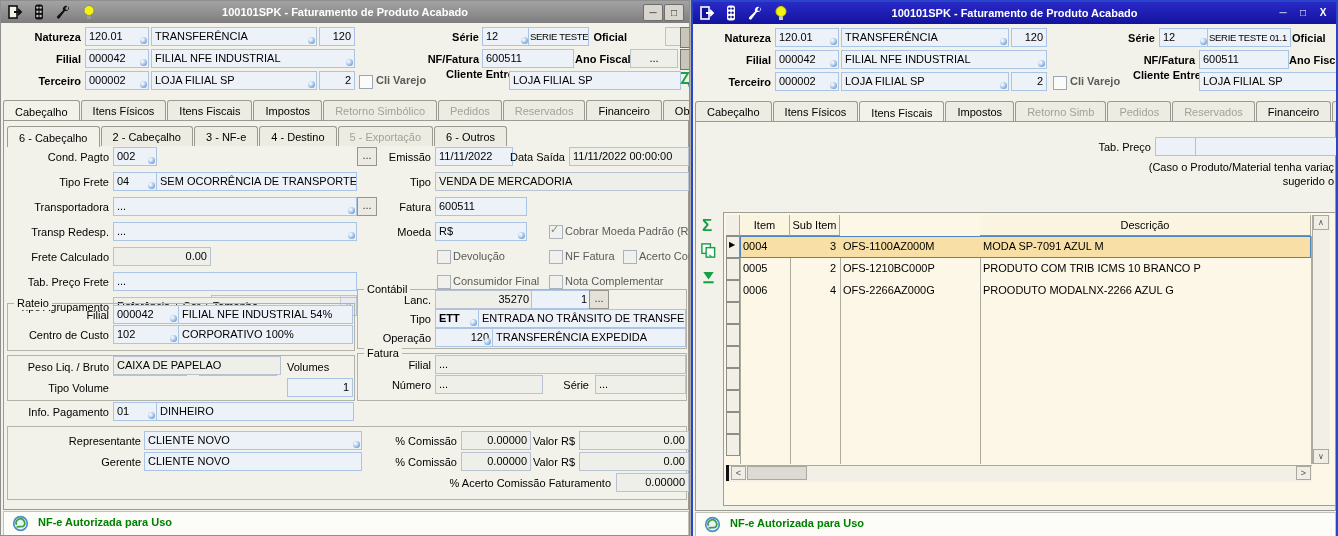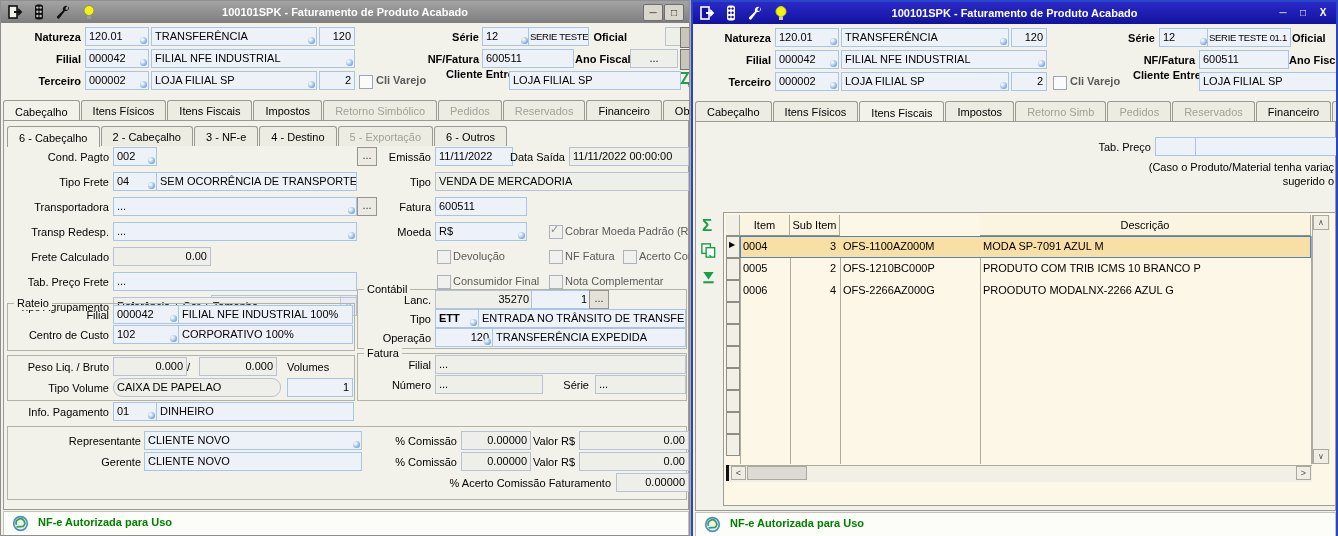--- a/index.html
+++ b/index.html
@@ -192,21 +192,21 @@
   <span class="fld" style="left:477px;top:308px;width:200px;">ENTRADA NO TRÂNSITO DE TRANSFE</span>
   <span class="lb" style="left:368px;top:328px;width:62px;">Operação</span>
   <span class="fld num lk" style="left:434px;top:327px;width:50px;">120</span>
   <span class="fld" style="left:491px;top:327px;width:186px;">TRANSFERÊNCIA EXPEDIDA</span>
 
   <div class="gb" style="left:6px;top:302px;width:346px;height:46px;">
     <span class="gb-cap">Rateio</span>
   </div>
   <span class="lb" style="left:40px;top:305px;width:68px;">Filial</span>
   <span class="fld lk" style="left:112px;top:304px;width:58px;">000042</span>
-  <span class="fld" style="left:177px;top:304px;width:167px;">FILIAL NFE INDUSTRIAL 100%</span>
+  <span class="fld" style="left:177px;top:304px;width:167px;">FILIAL NFE INDUSTRIAL 54%</span>
   <span class="lb" style="left:8px;top:325px;width:100px;">Centro de Custo</span>
   <span class="fld lk" style="left:112px;top:324px;width:58px;">102</span>
   <span class="fld" style="left:177px;top:324px;width:167px;">CORPORATIVO 100%</span>
 
   <div class="gb" style="left:356px;top:352px;width:328px;height:46px;">
     <span class="gb-cap">Fatura</span>
   </div>
   <span class="lb" style="left:380px;top:355px;width:50px;">Filial</span>
   <span class="fld ro" style="left:434px;top:354px;width:243px;">...</span>
   <span class="lb" style="left:368px;top:375px;width:62px;">Número</span>
@@ -214,21 +214,21 @@
   <span class="lb" style="left:548px;top:375px;width:40px;">Série</span>
   <span class="fld ro" style="left:594px;top:374px;width:83px;">...</span>
 
   <div class="gb" style="left:6px;top:354px;width:346px;height:44px;"></div>
   <span class="lb" style="left:8px;top:357px;width:100px;">Peso Liq. / Bruto</span>
   <span class="fld num ro" style="left:112px;top:356px;width:66px;">0.000</span>
   <span class="lb l" style="left:186px;top:357px;width:8px;">/</span>
   <span class="fld num ro" style="left:198px;top:356px;width:70px;">0.000</span>
   <span class="lb l" style="left:286px;top:357px;width:58px;">Volumes</span>
   <span class="lb" style="left:8px;top:378px;width:100px;">Tipo Volume</span>
-  <span class="fld ro" style="left:112px;top:377px;width:160px;border-radius:9px;">CAIXA DE PAPELAO</span>
+  <span class="fld ro" style="left:112px;top:355px;width:160px;">CAIXA DE PAPELAO</span>
   <span class="fld num" style="left:286px;top:377px;width:58px;">1</span>
 
   <span class="lb" style="left:8px;top:402px;width:100px;">Info. Pagamento</span>
   <span class="fld lk" style="left:112px;top:401px;width:36px;">01</span>
   <span class="fld" style="left:155px;top:401px;width:190px;">DINHEIRO</span>
 
   <div class="gb" style="left:6px;top:425px;width:678px;height:72px;"></div>
   <span class="lb" style="left:8px;top:431px;width:132px;">Representante</span>
   <span class="fld lk" style="left:143px;top:430px;width:210px;">CLIENTE NOVO</span>
   <span class="lb" style="left:380px;top:431px;width:76px;">% Comissão</span>

